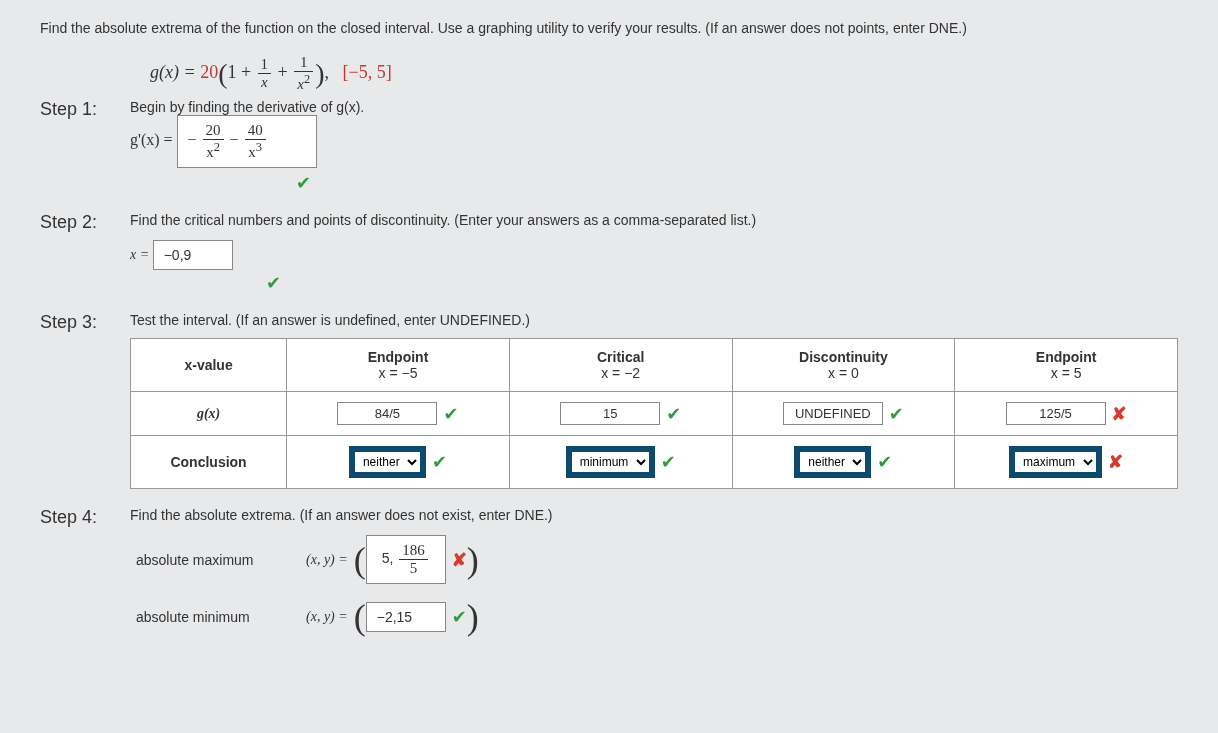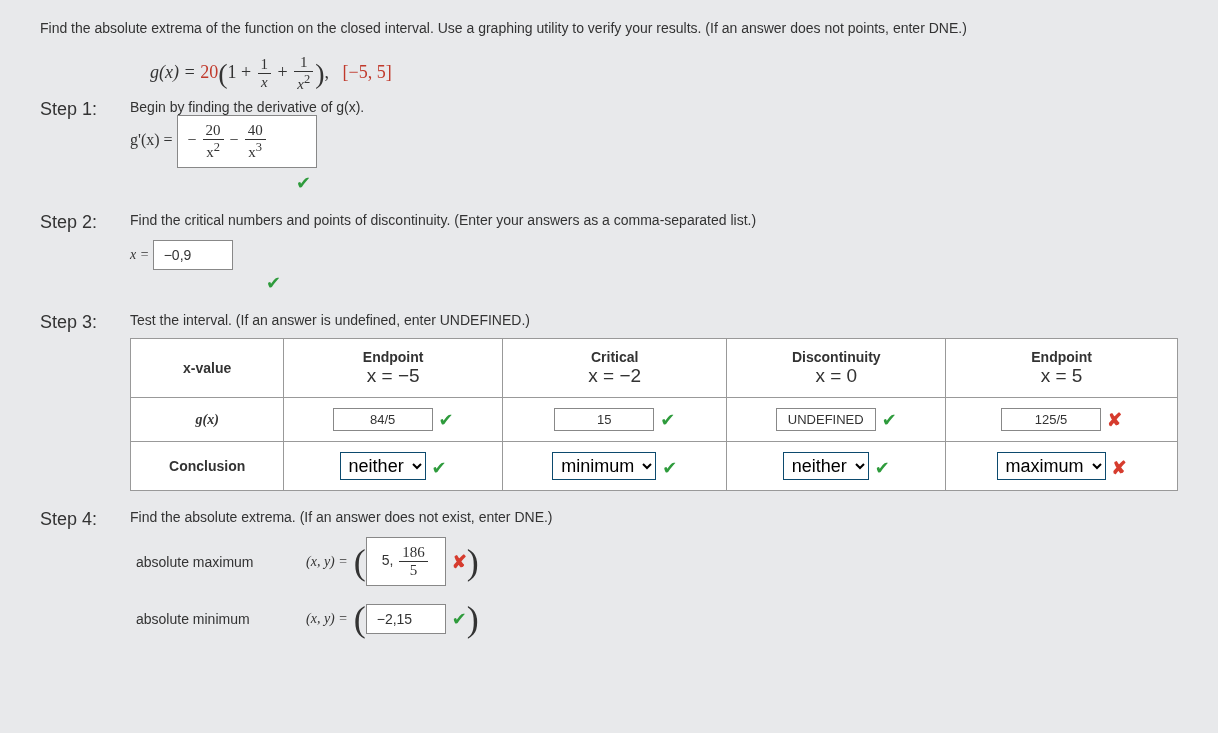--- a/index.html
+++ b/index.html
@@ -41,28 +41,28 @@
   margin-top: 10px;
   width: 100%;
 }
 .step3-table td, .step3-table th {
   border: 1px solid #999;
   padding: 10px 14px;
   text-align: center;
   background: #ffffff;
 }
 .step3-table th { font-weight: bold; }
-.step3-table .hdr-sub { font-weight: normal; font-size: 19px; font-family: Arial; }
+.step3-table .hdr-sub { font-weight: normal; font-size: 14px; font-family: Arial; }
 .step3-table .row-hdr { font-weight: bold; font-style: italic; font-family: 'Times New Roman', serif; }
 .step3-table .row-hdr2 { font-weight: bold; }
 select.concl {
-  border: 1px solid #0c4a6e;
+  border: 6px solid #0c4a6e;
   background: #fff;
   padding: 2px 4px;
-  font-size: 18px;
+  font-size: 12px;
 }
 .step4-line { margin: 12px 6px; display: flex; align-items: center; }
 .step4-label { width: 170px; }
 .xy { font-family: 'Times New Roman', serif; font-style: italic; margin-right: 6px; }
 .paren-big { font-size: 36px; font-family: 'Times New Roman', serif; vertical-align: middle; }
 .fracbox { font-family: 'Times New Roman', serif; display: inline-block; vertical-align: middle; }
 </style>
 </head>
 <body>
 

